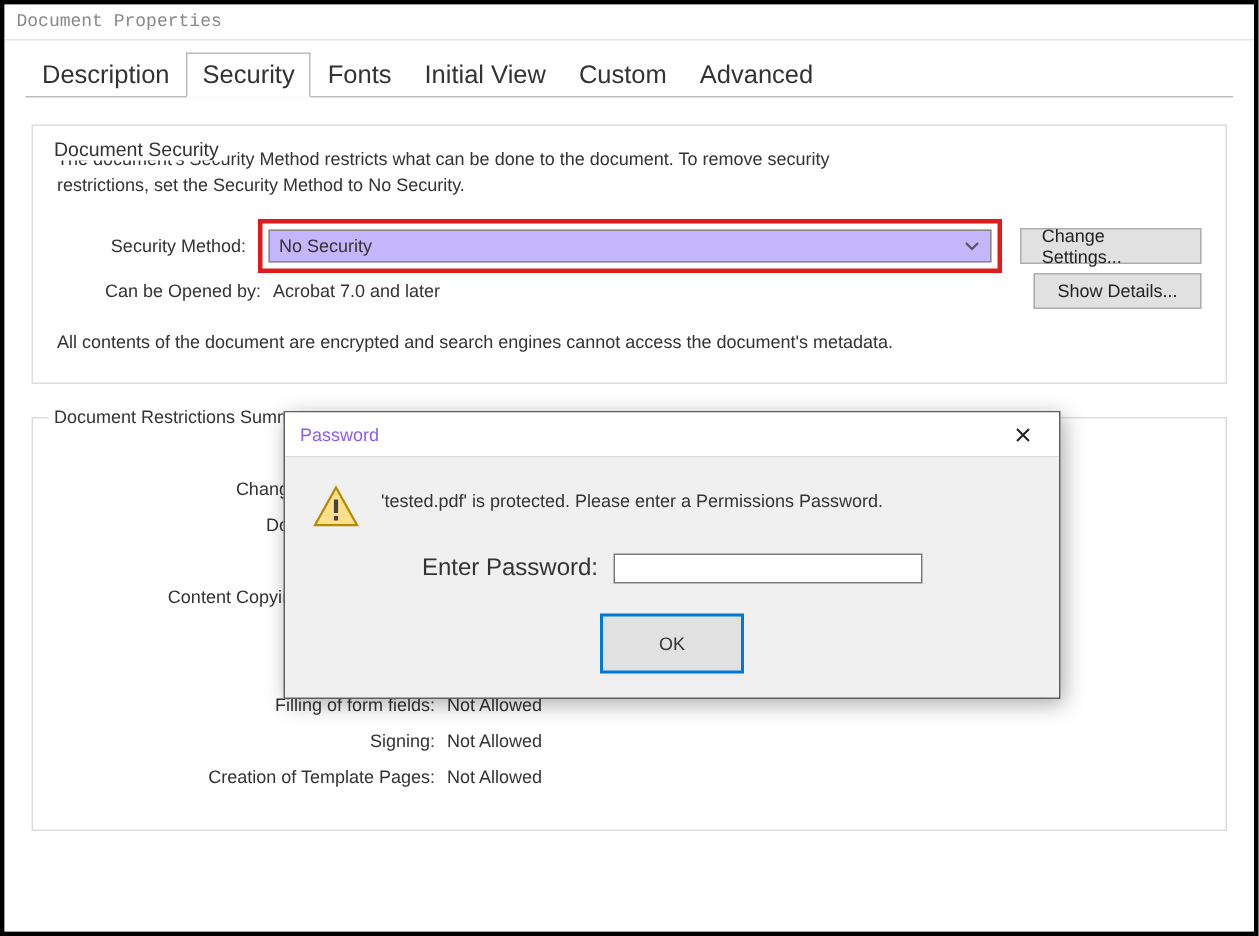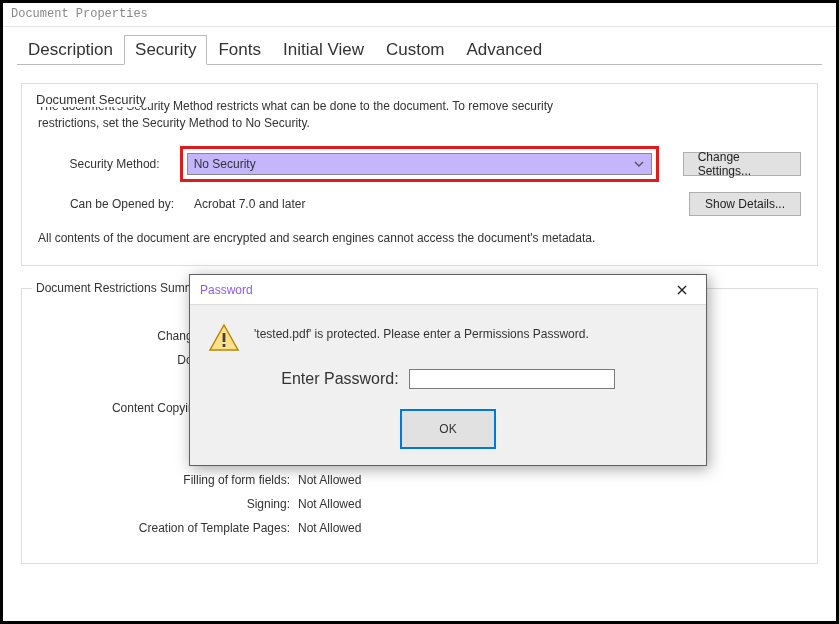--- a/index.html
+++ b/index.html
@@ -68,22 +68,21 @@
     padding: 0 4px;
     font-size: 13px;
     color: #333;
     margin-top: 16px;
   }
   .intro { margin-bottom: 14px; line-height: 1.4; max-width: 560px; }
 
   .row {
     display: flex;
     align-items: center;
-    margin-bottom: 10px;
-    gap: 16px;
+    gap: 4px;
   }
   .row .lbl {
     width: 140px;
     text-align: right;
     padding-right: 4px;
   }
   .sel-wrap {
     border: 3px solid #e11b1b;
     padding: 4px;
     display: flex;

